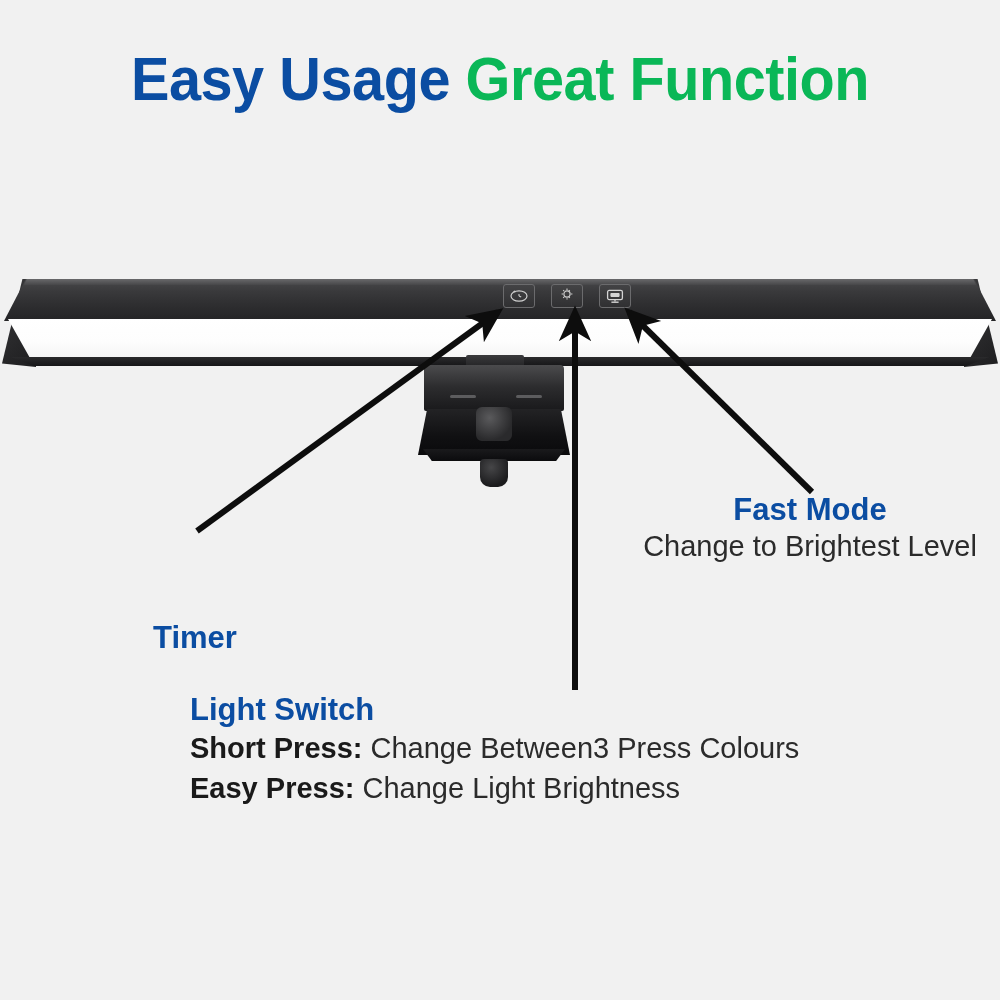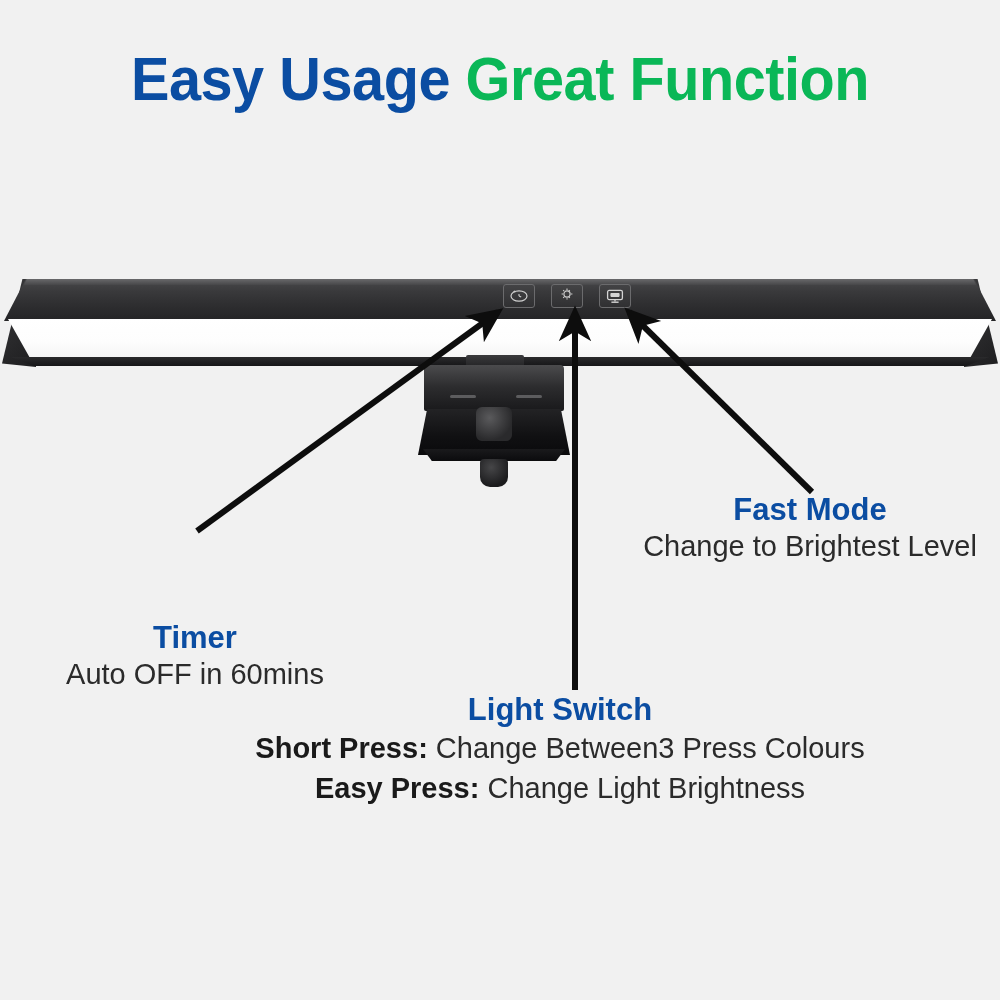--- a/index.html
+++ b/index.html
@@ -125,21 +125,21 @@
     color:#0b4da2;font-weight:bold;font-size:31px;line-height:1.15;
     white-space:nowrap;
   }
   .callout .c-sub{
     color:#2b2b2b;font-size:29px;line-height:1.3;white-space:nowrap;font-weight:normal;
   }
   .callout .c-sub b{font-weight:bold;color:#1a1a1a;margin-top:16px;}
 
   #callout-timer{left:0;top:576px;width:390px;text-align:center;margin-top:44px;}
   #callout-fast{left:600px;top:492px;width:420px;text-align:center;}
-  #callout-switch{left:190px;top:692px;width:740px;text-align:center;}
+  #callout-switch{left:190px;top:692px;width:740px;text-align:left;}
   #callout-switch .c-sub{line-height:1.38;}
 </style>
 </head>
 <body>
 
 <div class="stage">
 
   <div class="title">
     <span class="t-blue">Easy Usage </span><span class="t-green">Great Function</span>
   </div>
@@ -218,21 +218,20 @@
 
     <line x1="197" y1="531" x2="498" y2="312" stroke="#0d0d0d" stroke-width="6" marker-end="url(#ah)"></line>
 
     <line x1="575" y1="690" x2="575" y2="312" stroke="#0d0d0d" stroke-width="6" marker-end="url(#ah)"></line>
 
     <line x1="812" y1="492" x2="629" y2="312" stroke="#0d0d0d" stroke-width="6" marker-end="url(#ah)"></line>
   </svg>
 
   <div class="callout" id="callout-timer">
     <div class="c-head">Timer</div>
-    <div class="c-sub">Auto OFF in 60mins</div>
   </div>
 
   <div class="callout" id="callout-fast">
     <div class="c-head">Fast Mode</div>
     <div class="c-sub">Change to Brightest Level</div>
   </div>
 
   <div class="callout" id="callout-switch">
     <div class="c-head">Light Switch</div>
     <div class="c-sub"><b>Short Press:</b><span> Change Between3 Press Colours</span></div>

